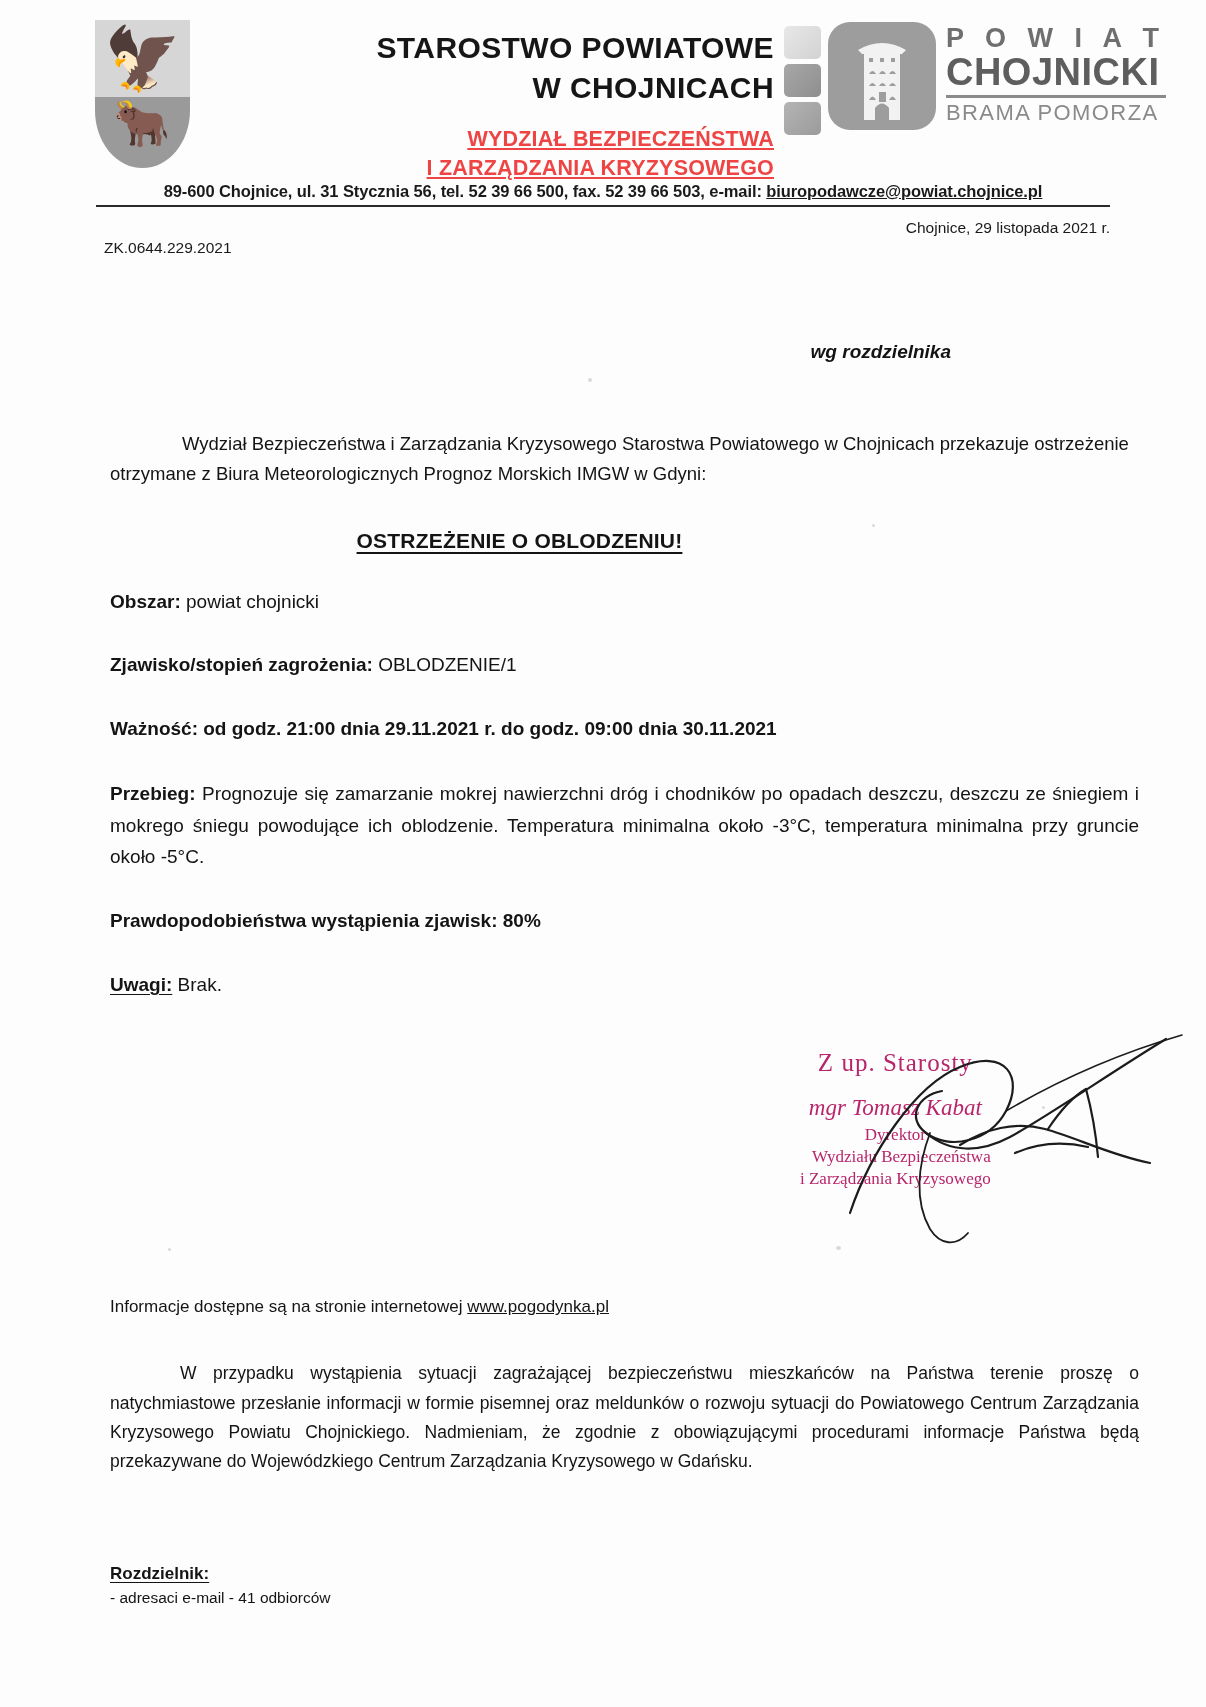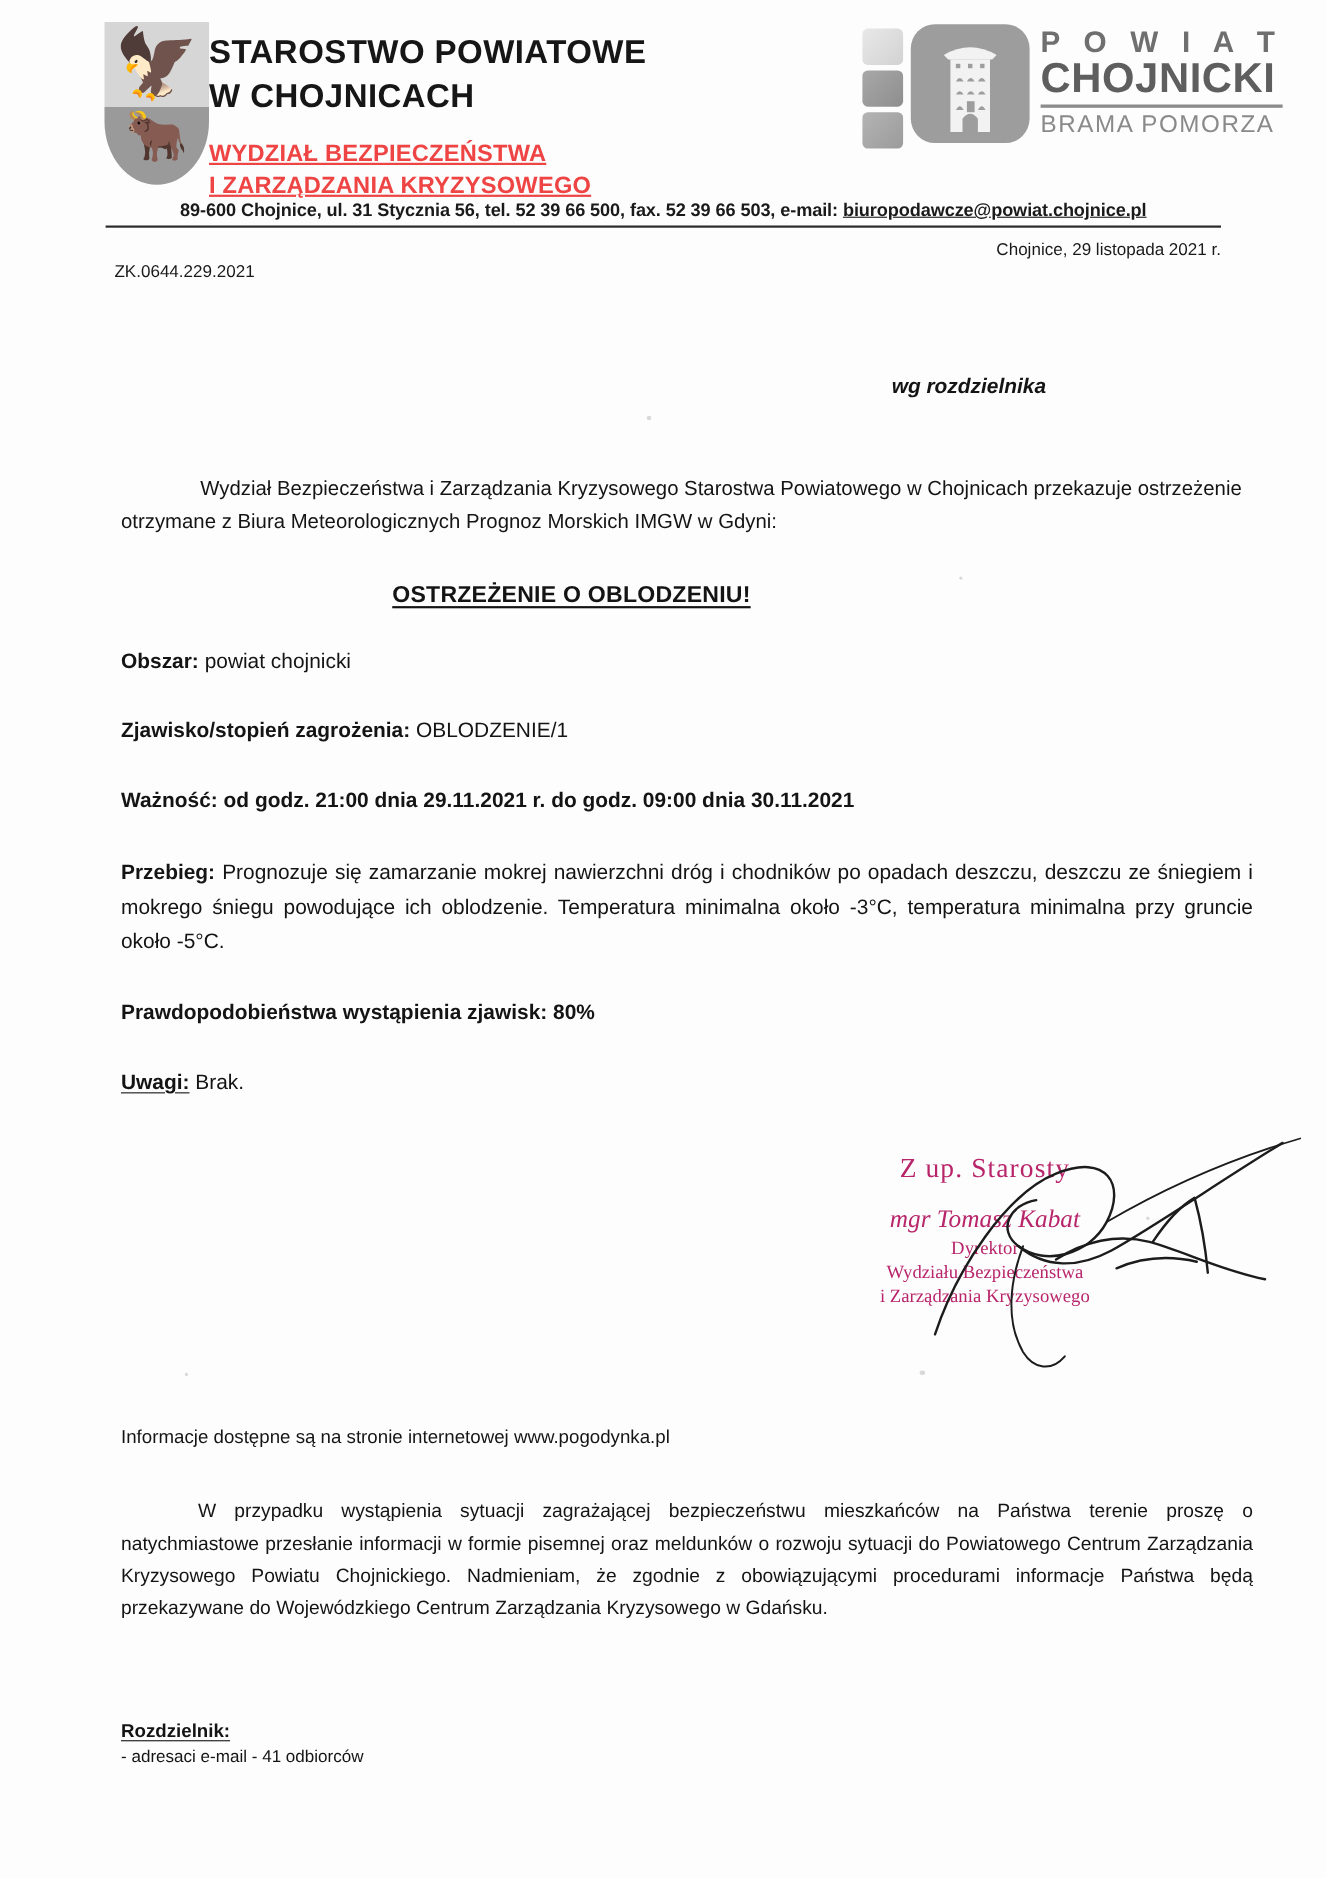--- a/index.html
+++ b/index.html
@@ -52,21 +52,21 @@
     top: 8px;
     font-size: 62px;
   }
   .crest-bull {
     top: 80px;
     font-size: 46px;
     color: #2e2e2e;
   }
   .title-block {
     flex: 1 1 auto;
-    text-align: left;
+    text-align: right;
     padding-top: 14px;
     padding-right: 10px;
   }
   .title-main {
     font-size: 30px;
     font-weight: bold;
     letter-spacing: 0.4px;
     line-height: 1.32;
     color: #161616;
   }
@@ -251,20 +251,21 @@
   }
   .stamp-line3 {
     font-size: 17px;
     margin-top: 4px;
     white-space: nowrap;
   }
   .stamp-line4 {
     font-size: 17px;
     margin-top: 2px;
     white-space: nowrap;
+    text-align: right;
   }
   .stamp-line5 {
     font-size: 17px;
     margin-top: 2px;
     white-space: nowrap;
   }
   .signature-svg {
     position: absolute;
     left: 700px;
     top: 0;
@@ -273,20 +274,21 @@
     pointer-events: none;
   }
 
   
   .info-line {
     font-size: 17px;
     margin-top: 14px;
   }
   .info-line a, .info-line .link {
     color: #141414;
+    text-decoration: underline;
   }
   .closing {
     margin-top: 42px;
     font-size: 17.5px;
     line-height: 1.66;
     text-align: justify;
     text-indent: 70px;
   }
   .distrib {
     margin-top: 88px;

